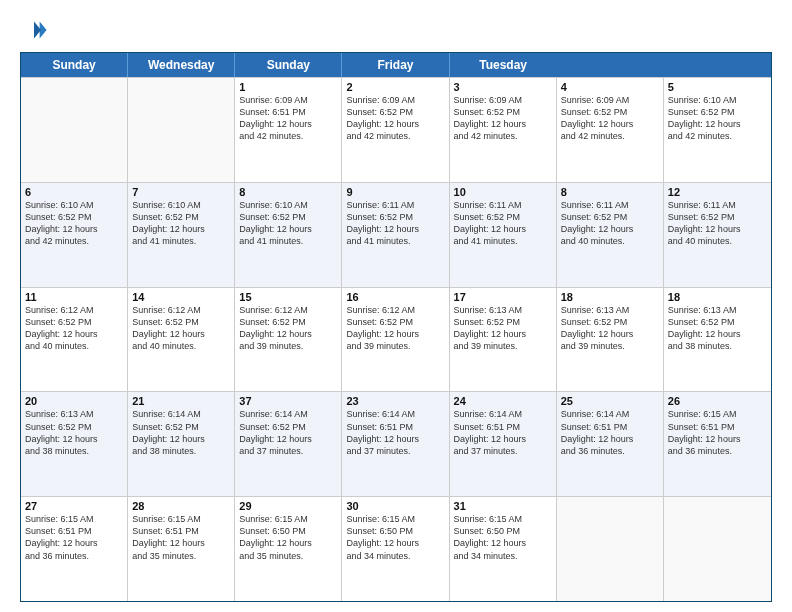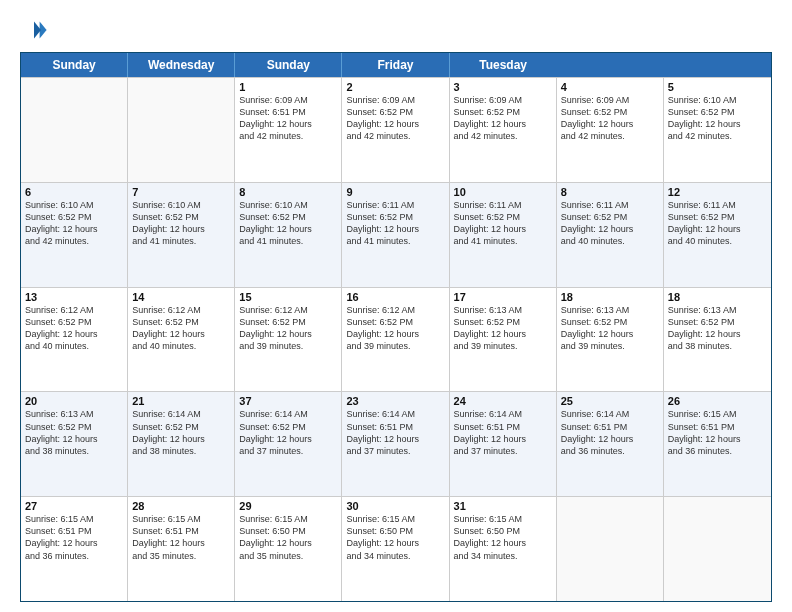--- a/index.html
+++ b/index.html
@@ -234,21 +234,21 @@
           <div class="cal-cell alt-row">
             <span class="day-number">12</span>
             <div class="cell-text" style="white-space: pre-line;">Sunrise: 6:11 AM
 Sunset: 6:52 PM
 Daylight: 12 hours
 and 40 minutes.</div>
           </div>
         </div>
         <div class="cal-week">
           <div class="cal-cell">
-            <span class="day-number">13</span>
+            <span class="day-number">11</span>
             <div class="cell-text" style="white-space: pre-line;">Sunrise: 6:12 AM
 Sunset: 6:52 PM
 Daylight: 12 hours
 and 40 minutes.</div>
           </div>
           <div class="cal-cell">
             <span class="day-number">14</span>
             <div class="cell-text" style="white-space: pre-line;">Sunrise: 6:12 AM
 Sunset: 6:52 PM
 Daylight: 12 hours

